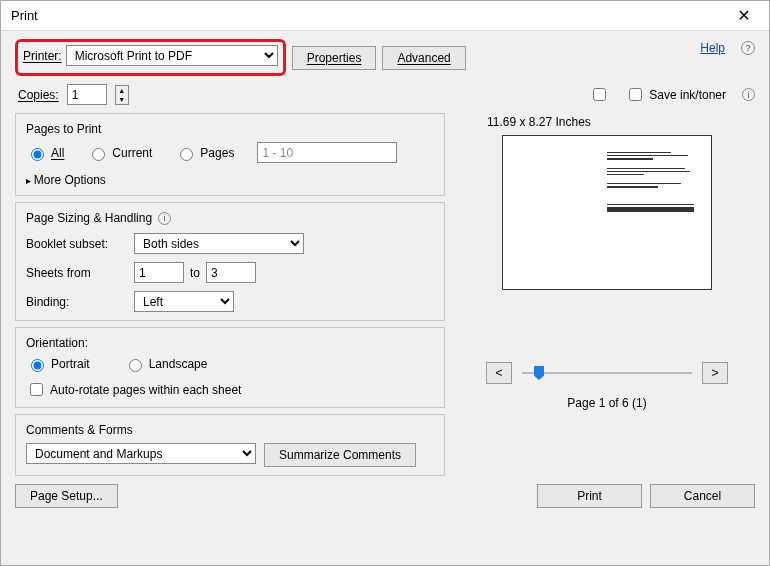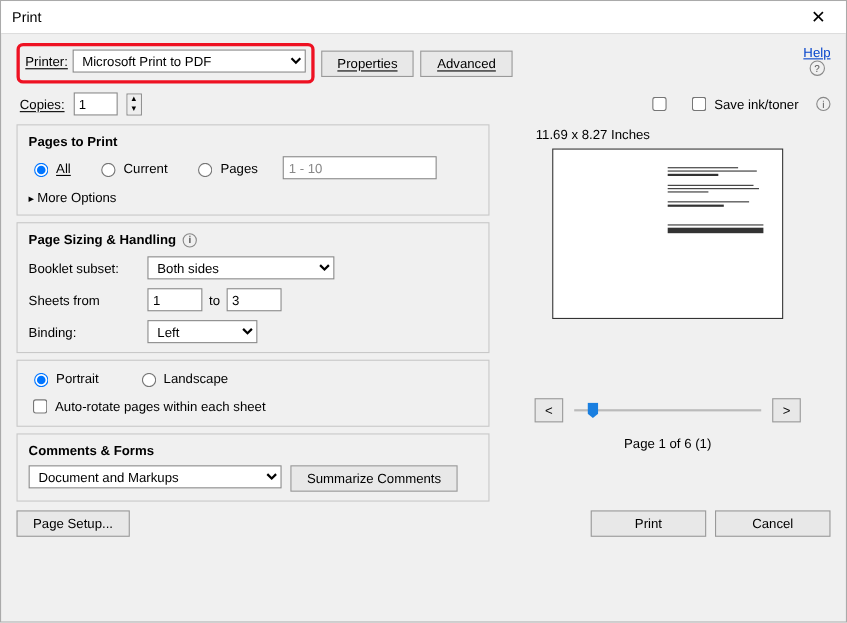--- a/index.html
+++ b/index.html
@@ -9,21 +9,21 @@
     border: 1px solid #aaa; position: relative; margin: 0 auto;
   }
   .titlebar {
     height: 30px; background: #fff; border-bottom: 1px solid #ddd;
     display: flex; align-items: center; padding: 0 10px;
   }
   .titlebar .title { flex: 1; font-size: 13px; }
   .titlebar .close { width: 30px; text-align: center; font-size: 16px; cursor: pointer; }
   .content { padding: 8px 14px 2px 14px; }
   .top-row { display: flex; align-items: center; gap: 6px; position: relative; }
-  .top-row .help { position: absolute; right: 0; top: 2px; display: flex; align-items: center; gap: 0; flex-direction: column; }
+  .top-row .help { position: absolute; right: 0; top: 2px; display: flex; align-items: center; gap: 16px; }
   .help a { color: #0645cc; text-decoration: underline; font-size: 12px; }
   .help-icon { width: 14px; height: 14px; border: 1px solid #888; border-radius: 50%; display: inline-flex; align-items: center; justify-content: center; font-size: 9px; color: #555;}
   .printer-box {
     border: 3px solid #e12; border-radius: 6px; padding: 3px 5px 7px 5px;
     display: inline-flex; align-items: center; gap: 4px;
   }
   .label { font-size: 12px; }
   .underline { text-decoration: underline; text-underline-offset: 2px;}
   select, input[type=text] {
     border: 1px solid #888; background: #fff; height: 21px; padding: 0 4px;
@@ -49,21 +49,21 @@
   .spinner div { width: 12px; height: 9px; background: #eee; font-size: 7px; text-align: center; line-height: 9px; cursor: pointer;}
   .right-checks { display: inline-flex; align-items: center; gap: 16px; margin-left: auto; }
   .chk { display: inline-flex; align-items: center; gap: 4px; }
   .chk input { width: 13px; height: 13px; }
   .info-icon { width: 13px; height: 13px; border: 1px solid #888; border-radius: 50%; display: inline-flex; align-items: center; justify-content: center; font-size: 9px; color: #555; }
 
   .main-cols { display: flex; gap: 14px; margin-top: 8px; }
   .left-col { width: 430px; display: flex; flex-direction: column; gap: 6px; }
   .right-col { flex: 1; display: flex; flex-direction: column; align-items: center; }
   .panel { border: 1px solid #c8c8c8; padding: 8px 10px; }
-  .panel .heading { font-weight: bold; font-size: 12px; margin-bottom: 6px; display:flex; align-items:center; gap:6px;}
+  .panel .heading { font-weight: normal; font-size: 12px; margin-bottom: 6px; display:flex; align-items:center; gap:6px;}
   .radio-row { display: flex; align-items: center; gap: 23px; }
   .radio-row label { display: inline-flex; align-items: center; gap: 4px; }
   .more-opts { margin-top: 10px; font-size: 12px; cursor: pointer; }
   .more-opts::before { content: "▸ "; font-size: 10px; }
   .tab-row { display: flex; gap: 4px; margin-top: 4px; }
   .form-row { display: flex; align-items: center; gap: 6px; margin-top: 8px; }
   .form-row .lbl { width: 102px; }
   .select-mid { width: 170px; }
   .small-input { width: 50px; }
   .select-small { width: 100px; }
@@ -164,20 +164,21 @@
             <span>to</span>
             <input type="text" class="small-input" value="3" style="">
           </div>
           <div class="form-row">
             <span class="lbl">Binding:</span>
             <select class="select-small"><option>Left</option></select>
           </div>
         </div>
 
         <div class="panel">
+          <div style="margin-bottom:6px;">Orientation:</div>
           <div class="radio-row" style="gap:34px;">
             <label>
                 <input type="radio" name="or" checked="" style=""> 
                 <span>Portrait</span>
               </label>
             <label>
                 <input type="radio" name="or" style=""> 
                 <span>Landscape</span>
               </label>
           </div>

